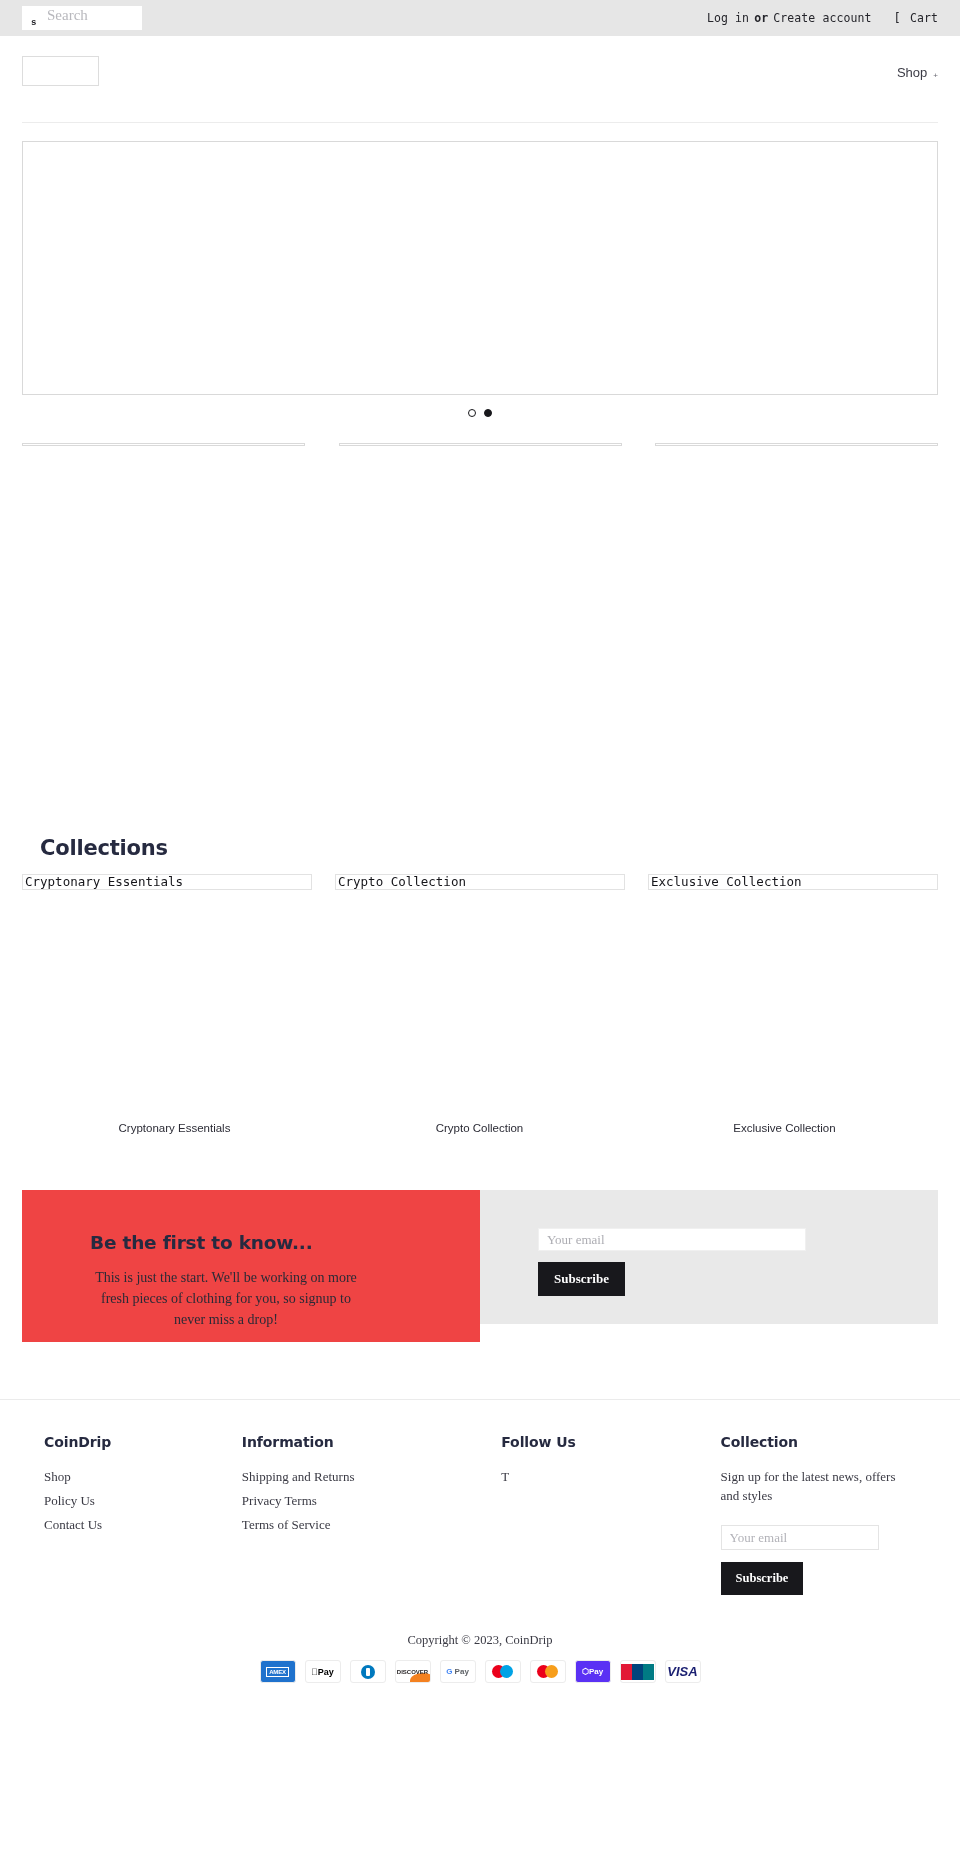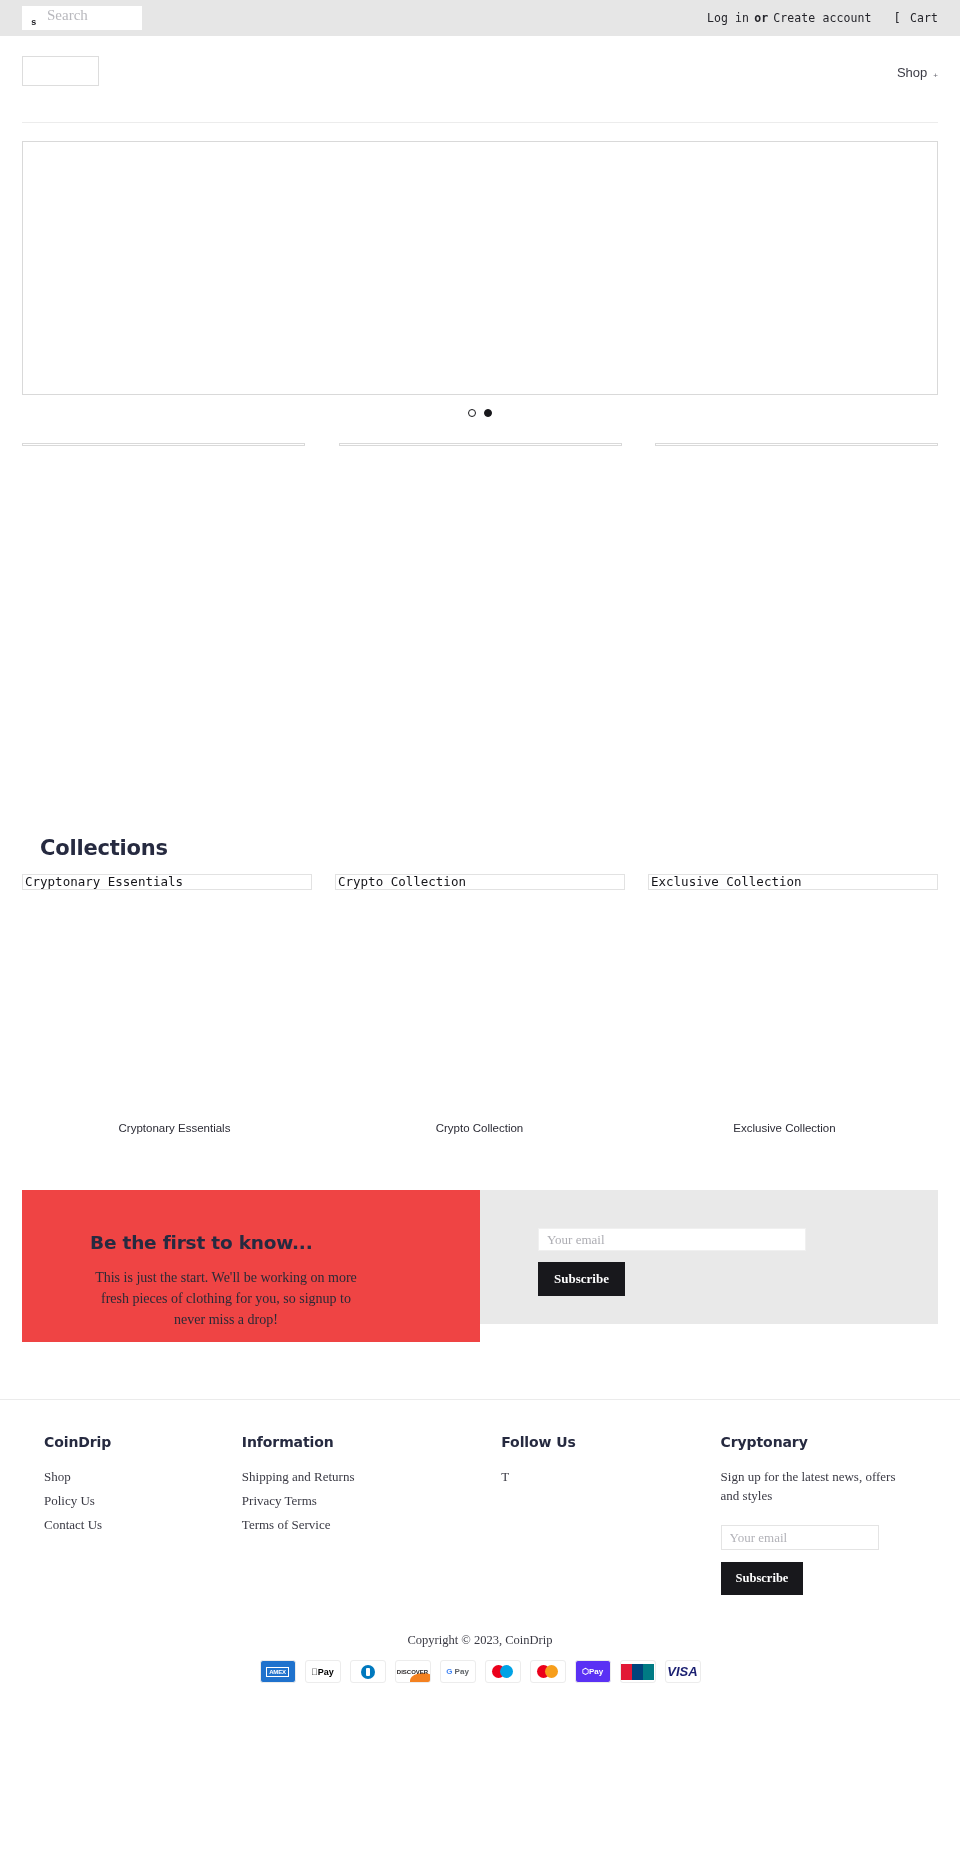--- a/index.html
+++ b/index.html
@@ -472,21 +472,21 @@
         <li><a href="#">Terms of Service</a></li>
       </ul>
     </div>
 
     <div class="fcol c3">
       <h4>Follow Us</h4>
       <a href="#" class="social-t">T</a>
     </div>
 
     <div class="fcol c4">
-      <h4>Cryptonary</h4>
+      <h4>Collection</h4>
       <p class="news-p">Sign up for the latest news, offers and styles</p>
       <input class="news-email" type="email" placeholder="Your email" style="">
       <br>
       <button class="news-btn">Subscribe</button>
     </div>
   </div>
 
   <div class="copyright">Copyright © 2023, CoinDrip</div>
 
   <div class="pay-row">

